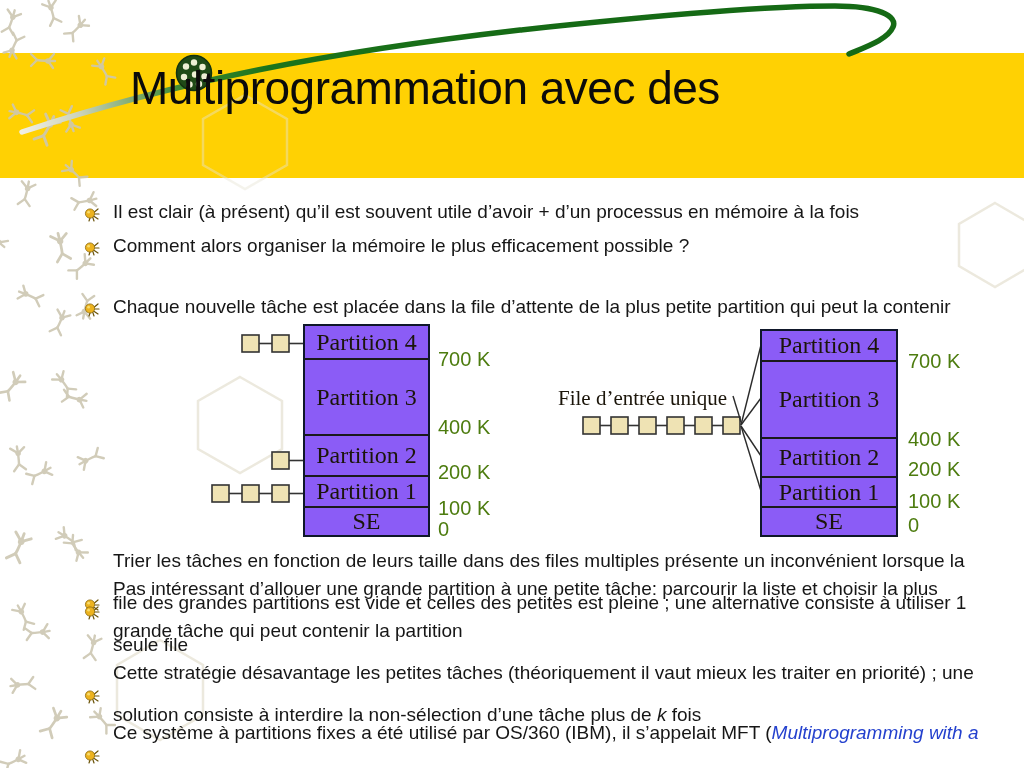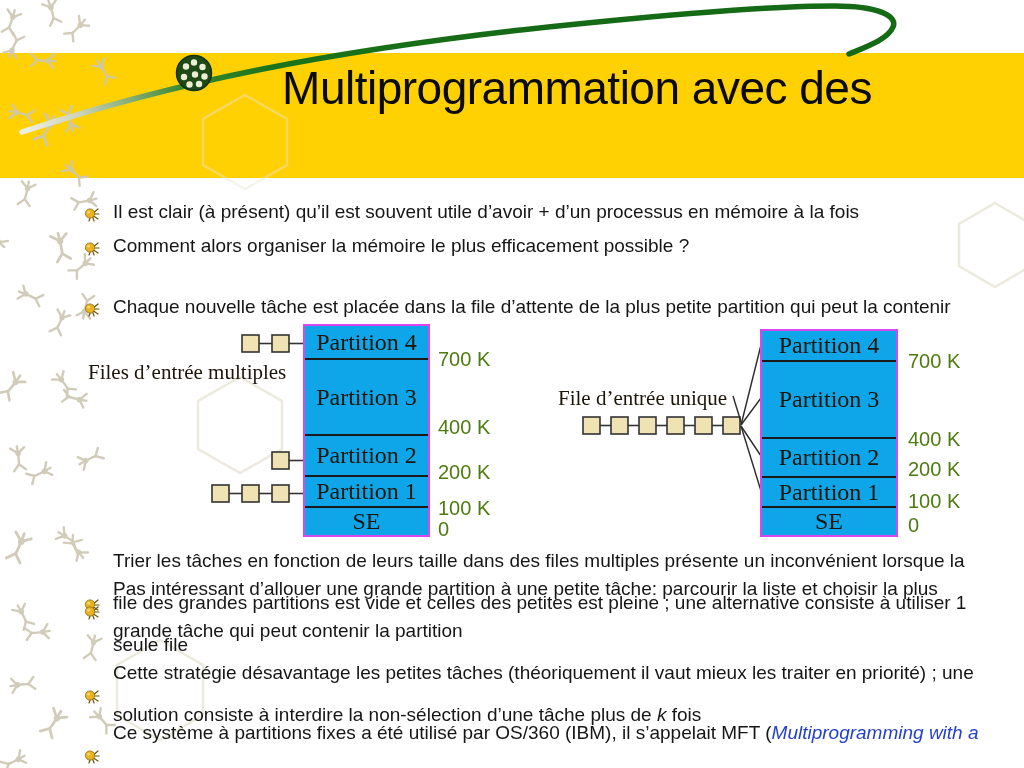--- a/index.html
+++ b/index.html
@@ -9,38 +9,38 @@
     font-family:"Liberation Sans","DejaVu Sans",sans-serif;
     color:#141414;
   }
   
   .banner{
     position:absolute; left:0; top:53px; width:1024px; height:125px;
     background:#FFD103; z-index:1;
   }
   .title{
     position:absolute; left:130px; top:58px; width:894px; z-index:3;
-    text-align:center; font-size:46px; line-height:61px; letter-spacing:-0.5px;
+    text-align:left; font-size:46px; line-height:61px; letter-spacing:-0.5px;
     color:#0b0b0b; white-space:nowrap;
   }
   
   .bg-svg{position:absolute; left:0; top:0; z-index:2; pointer-events:none;}
   
   .bullet-row{
     position:absolute; left:84px; width:912px; display:flex; align-items:center; z-index:3;
   }
   .bee{width:16px; height:17px; flex:0 0 16px; margin-top:4px; margin-right:13px;}
   .btext{font-size:19px; line-height:26px; color:#161616;}
   .bullet-row.single .btext{white-space:nowrap;}
   .bullet-row.multi .btext{line-height:42px; max-width:881px;}
   .italic-term{font-style:italic;}
   .link-italic{font-style:italic; color:#2441CE;}
   
   .stack{
-    position:absolute; z-index:4; border:2px solid #d946ef; background:#0ea5e9;
+    position:absolute; z-index:4; border:2px solid #0f172a; background:#8b5cf6;
     box-sizing:border-box;
   }
   .stack .row{
     box-sizing:border-box; border-bottom:2px solid #1a1a1a;
     display:flex; align-items:center; justify-content:center;
     font-family:"Liberation Serif","DejaVu Serif",serif;
     font-size:24px; color:#1b150a;
   }
   .stack .row:last-child{border-bottom:none;}
   .tick{
@@ -185,21 +185,20 @@
         <line x1="8" y1="9" x2="14" y2="13"></line>
           <line x1="8" y1="9" x2="10" y2="15"></line>
         <line x1="7" y1="9" x2="5" y2="15"></line>
       </g>
       <circle cx="6" cy="7.5" r="4.6" fill="#EDB31E" stroke="#8a6a10" stroke-width="0.8"></circle>
       <circle cx="4.6" cy="6.2" r="1.4" fill="#F7DC6F"></circle>
     </svg>
     <div class="btext">Chaque nouvelle tâche est placée dans la file d’attente de la plus petite partition qui peut la contenir</div>
   </div>
 
-  <div class="dcaption" style="left:88px; top:360px">Files d’entrée multiples</div>
 
   <svg class="queue-svg" style="left:195px; top:330px" width="112" height="175" viewBox="0 0 112 175">
     <g>
         <line x1="64" y1="13.5" x2="77" y2="13.5" class="qline"></line>
         <rect x="47" y="5" width="17" height="17" class="task-sq"></rect>
         <rect x="77" y="5" width="17" height="17" class="task-sq"></rect>
         <line x1="94" y1="13.5" x2="108" y2="13.5" class="qline"></line>
       </g>
     <g>
         <rect x="77" y="122" width="17" height="17" class="task-sq"></rect>

